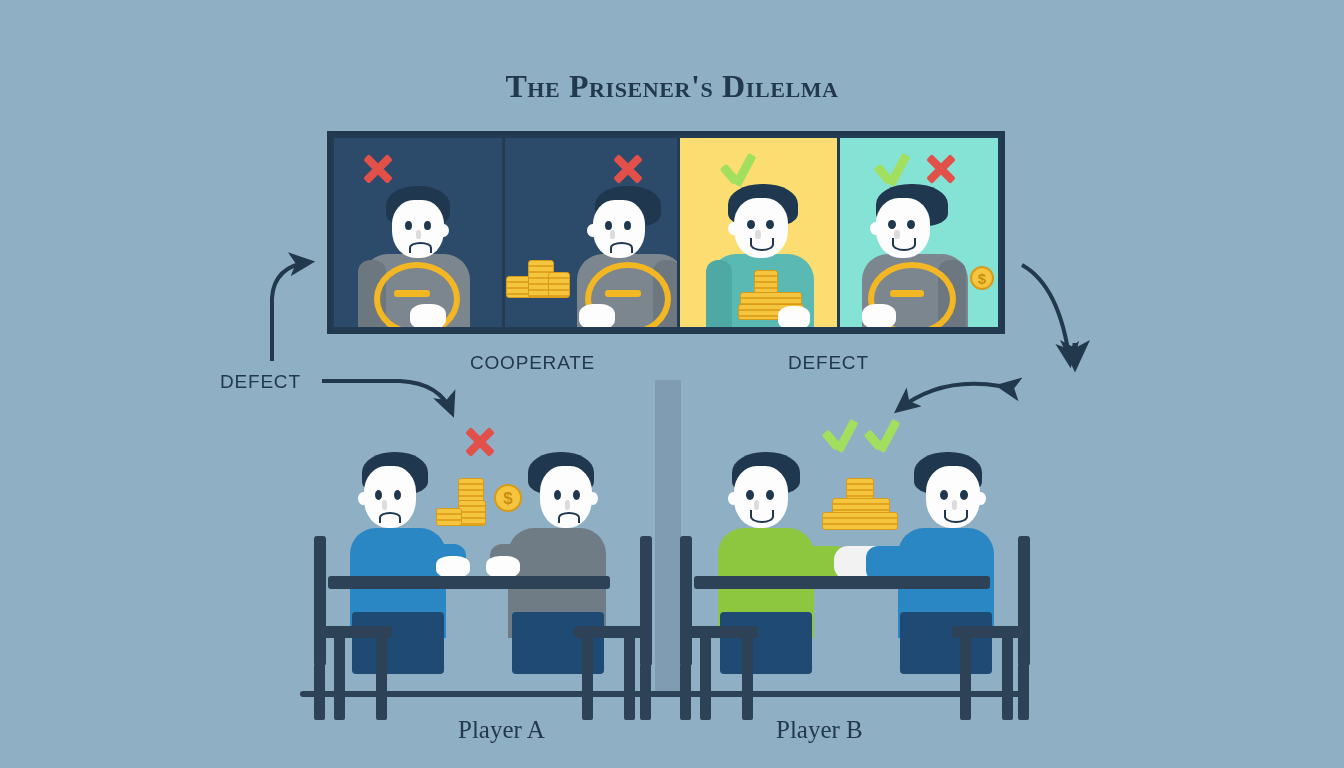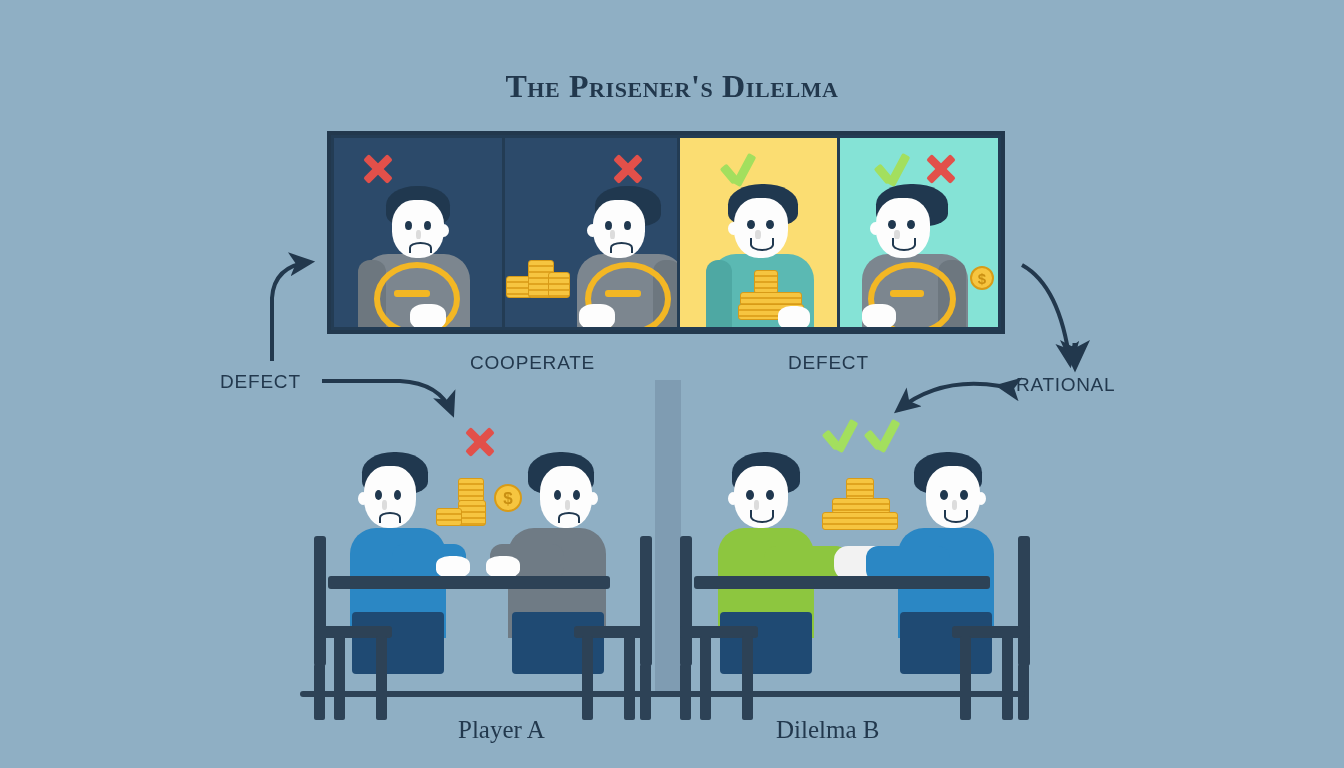--- a/index.html
+++ b/index.html
@@ -215,21 +215,20 @@
       </div>
     </div>
   </div>
 
   <div class="caps-label" style="left:470px;top:324px;">COOPERATE</div>
   <div class="caps-label" style="left:788px;top:324px;">DEFECT</div>
 
   <div class="caps-label" style="left:220px;top:343px;">DEFECT</div>
 
   <div id="rational">
-    <div>RATIONAL</div>
   </div>
 
   <div id="divider"></div>
 
   <div class="abs" style="left:326px;top:380px;width:320px;height:290px;">
 
     <div class="xmark" style="left:132px;top:12px;width:44px;height:44px;"></div>
 
     <div class="coinstack" style="left:110px;top:70px;width:60px;height:48px;">
       <div class="coincol" style="left:22px;top:0px;width:26px;height:24px;"></div>
@@ -337,21 +336,21 @@
       <div class="seat" style="left:0px;top:90px;width:78px;height:12px;"></div>
       <div class="leg" style="left:8px;top:100px;width:11px;height:84px;"></div>
       <div class="leg" style="left:50px;top:100px;width:11px;height:84px;"></div>
       <div class="leg" style="left:66px;top:128px;width:11px;height:56px;"></div>
     </div>
   </div>
 
   <div id="ground"></div>
 
   <div class="player-label" style="left:458px;top:688px;">Player A</div>
-  <div class="player-label" style="left:776px;top:688px;">Dilelma B</div>
+  <div class="player-label" style="left:776px;top:688px;">Player B</div>
 
   <svg class="arrowlayer" viewBox="0 0 1344 768">
     <defs>
       <marker id="ah" markerWidth="7" markerHeight="7" refX="5.2" refY="3" orient="auto">
         <path d="M0,0 L6.5,3 L0,6 L1.6,3 z" fill="#22384d"></path>
       </marker>
     </defs>
     <path d="M272,333 L272,270 Q274,238 310,234" fill="none" stroke="#22384d" stroke-width="4" marker-end="url(#ah)"></path>
 
     <path d="M322,353 L400,353 Q440,355 452,385" fill="none" stroke="#22384d" stroke-width="4" marker-end="url(#ah)"></path>

